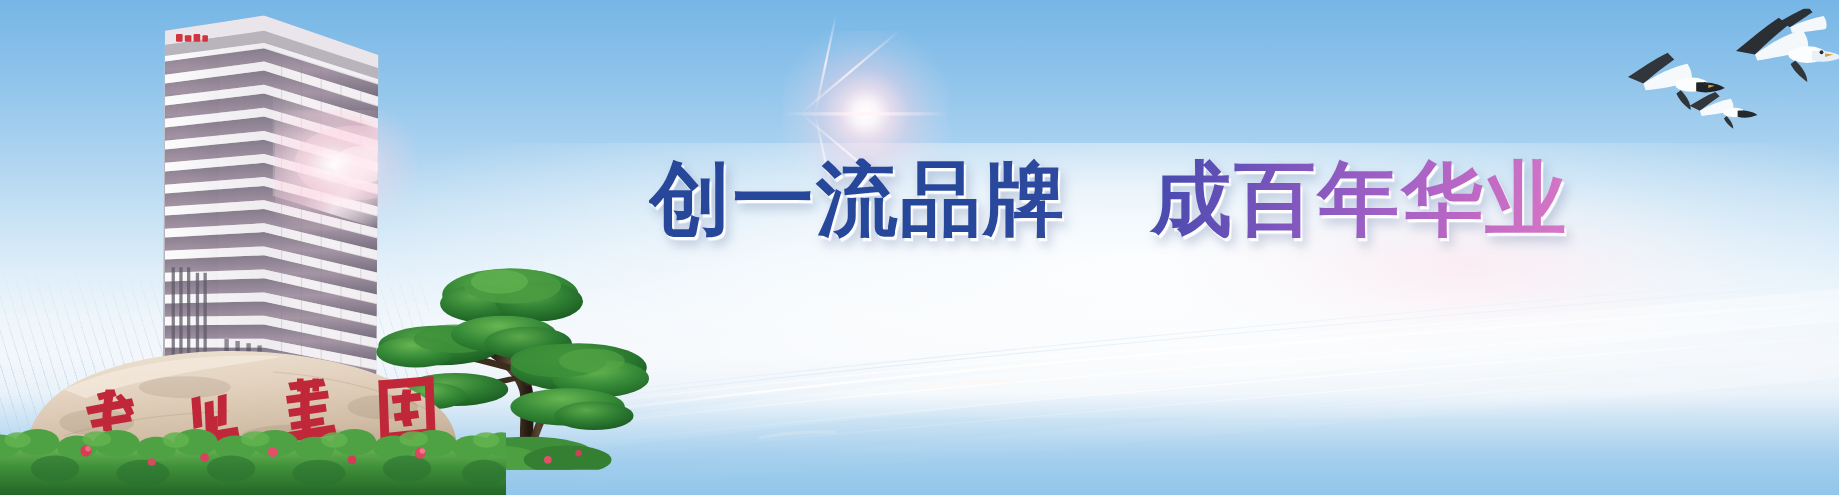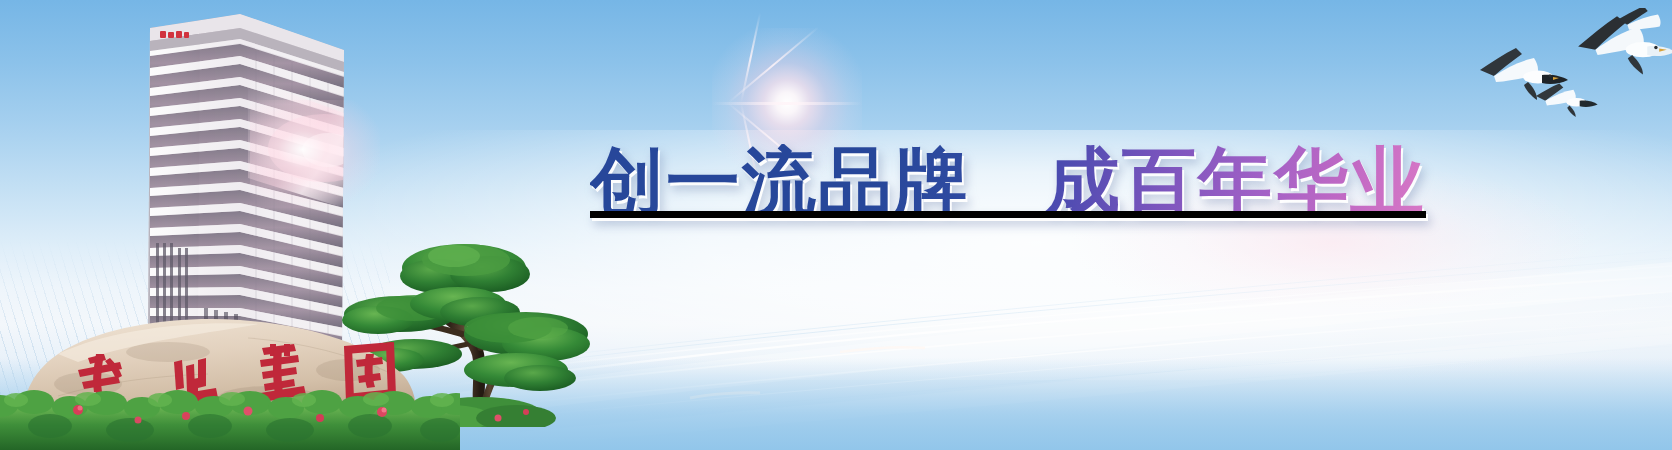--- a/index.html
+++ b/index.html
@@ -125,21 +125,20 @@
   .slogan {
     position:absolute; left:590px; top:136px;
     height:90px;
     display:flex; align-items:center;
     font-family:"DejaVu Sans", sans-serif;
     font-weight:700;
     font-size:74px;
     letter-spacing:2px;
     white-space:nowrap;
     line-height:1;
-    text-decoration:underline;
   }
   .slogan .txt {
     background:linear-gradient(100deg,
       #27479a 0%,
       #27479a 34%,
       #2e4aa0 44%,
       #4b4bb0 56%,
       #7b55bd 68%,
       #a261c6 80%,
       #c169c4 90%,

